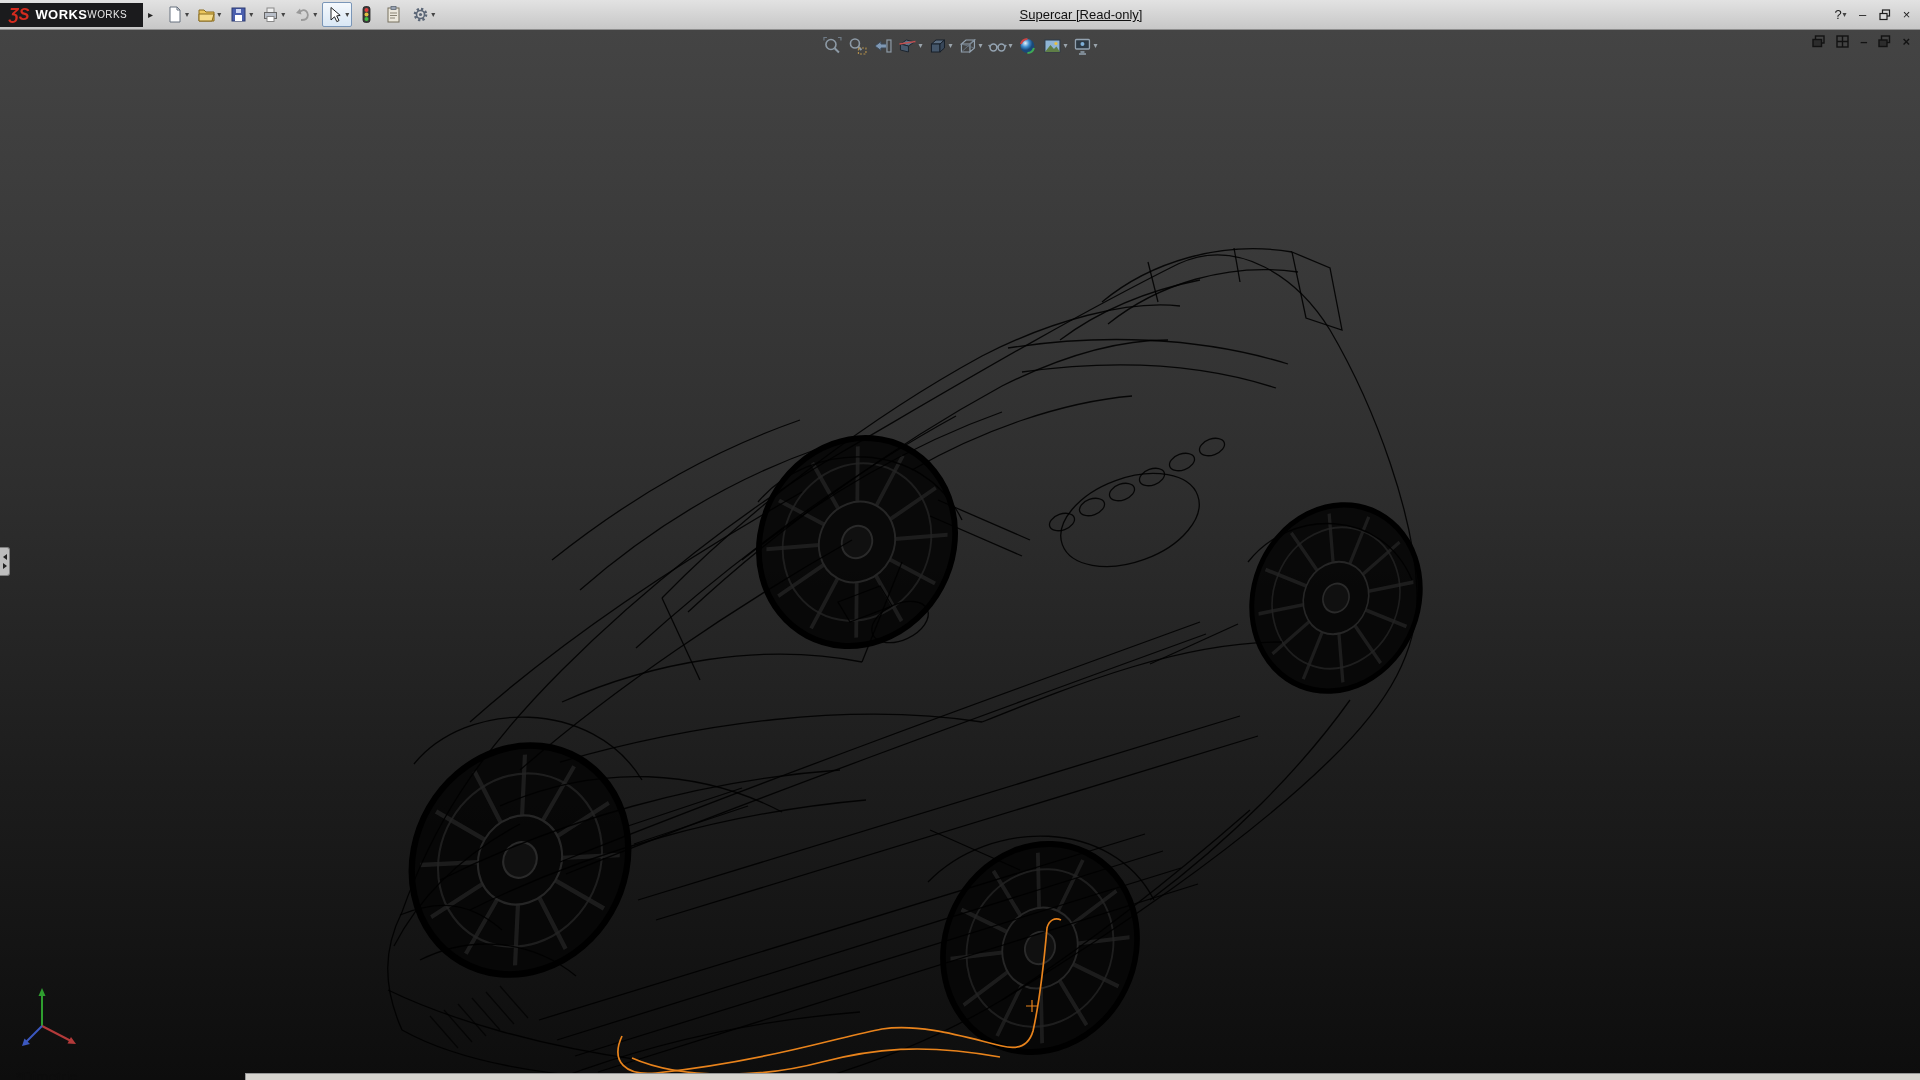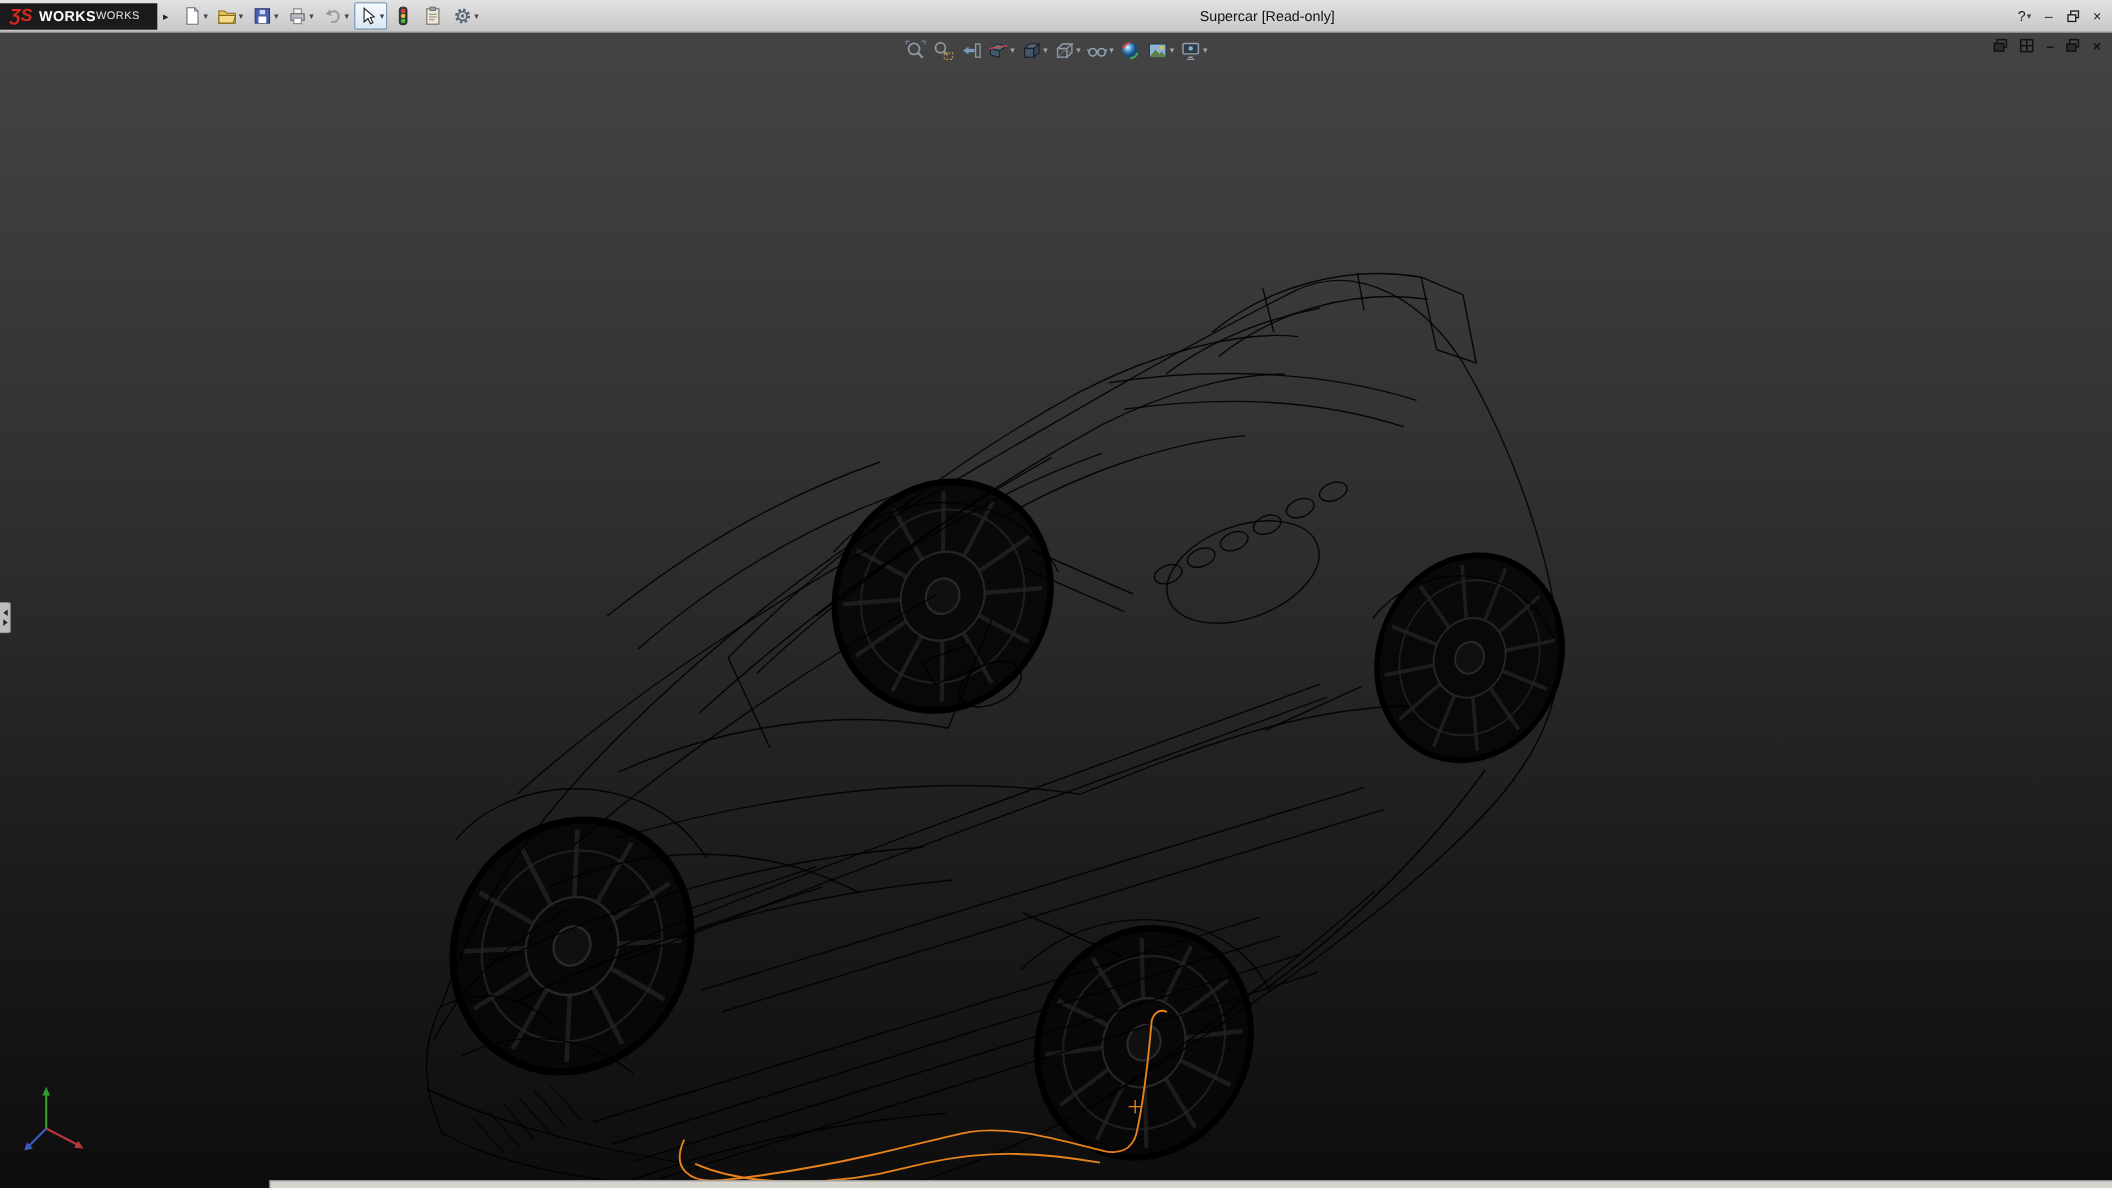--- a/index.html
+++ b/index.html
@@ -13,22 +13,22 @@
         padding:0 16px 0 9px;}
   .logo .mark{color:#d42b1e;font-weight:bold;font-style:italic;font-size:16px;margin-right:6px;}
   .logo .solid{font-weight:700;font-size:13px;letter-spacing:.4px;}
   .logo .works{font-weight:400;font-size:10px;letter-spacing:.4px;color:#e8e8e8;}
   .menu-arrow{font-size:10px;color:#222;padding:0 5px;cursor:default;}
   .toolbar{display:flex;align-items:center;margin-left:4px;gap:2px;}
   .tb-item{display:flex;align-items:center;padding:2px 2px;border:1px solid transparent;border-radius:2px;}
   .tb-item svg{width:19px;height:19px;display:block;}
   .tb-item.active{border:1px solid #7a96b8;background:linear-gradient(#f5f9fd,#d9e7f5);}
   .caret{font-size:8px;color:#444;margin-left:1px;line-height:1;}
-  .title{position:absolute;left:1152px;top:0;height:20px;line-height:29px;
-         transform:translateX(-50%);font-size:13px;color:#111;white-space:nowrap;}
+  .title{position:absolute;left:1081px;top:0;height:20px;line-height:29px;
+         transform:translateX(-50%);font-size:13px;color:#111;white-space:nowrap;text-decoration:underline;}
   .win-controls{position:absolute;right:6px;top:0;height:29px;display:flex;align-items:center;gap:7px;}
   .win-btn{min-width:15px;text-align:center;font-size:13px;color:#1c1c1c;line-height:1;display:flex;align-items:center;justify-content:center;}
   .win-btn svg{width:12px;height:12px;display:block;}
 
   
   .viewport{position:absolute;top:30px;left:0;right:0;bottom:0;overflow:hidden;
     background:linear-gradient(180deg,#444444 0%,#3b3b3b 18%,#2d2d2d 45%,#1c1c1c 72%,#0d0d0d 100%);}
   .scene{position:absolute;left:0;top:0;}
 
   

